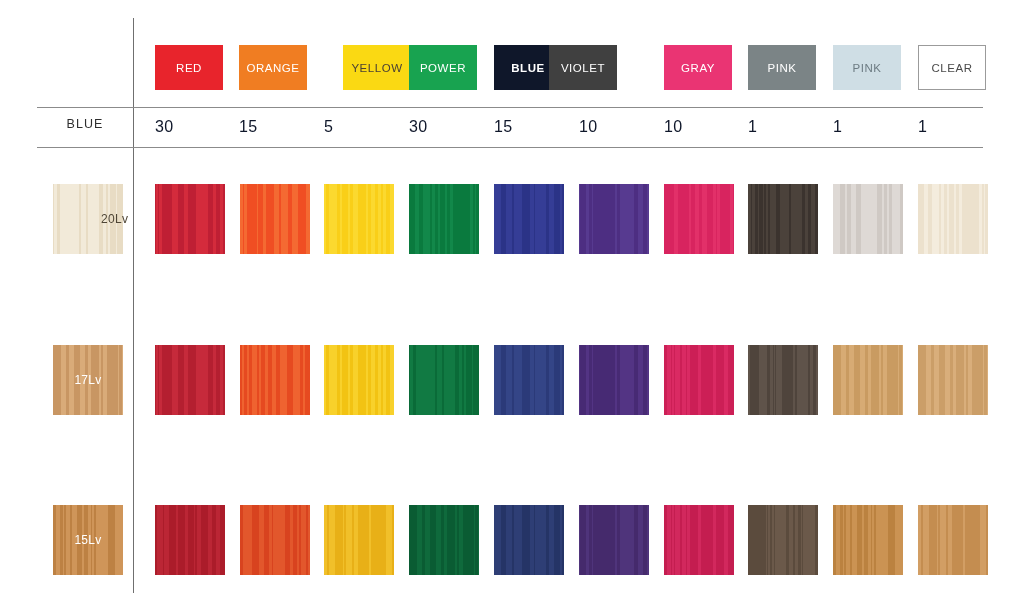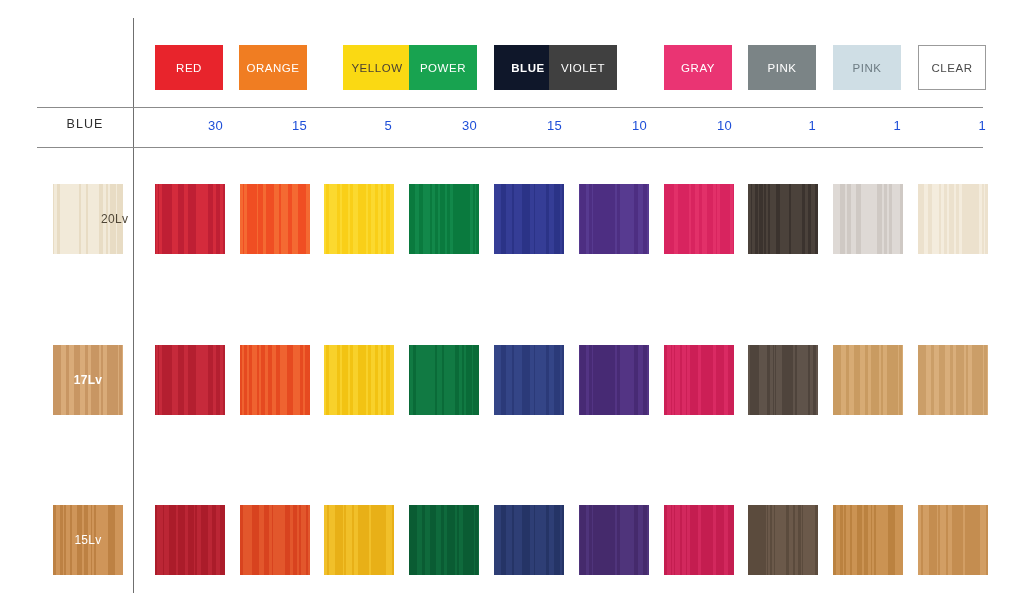--- a/index.html
+++ b/index.html
@@ -69,23 +69,23 @@
     width: 96px;
     text-align: center;
     font-size: 12.5px;
     letter-spacing: 1.1px;
     color: #2e2e2e;
   }
   .power-cell {
     position: absolute;
     top: 118px;
     width: 68px;
-    text-align: right;
-    font-size: 13px;
-    color: #1d4ed8;
+    text-align: left;
+    font-size: 16px;
+    color: #0f172a;
     letter-spacing: 0.3px;
   }
 
   
   .swatch {
     position: absolute;
     width: 70px;
     height: 70px;
     box-sizing: border-box;
   }
@@ -169,21 +169,21 @@
       <div class="swatch" style="left: 240px; top: 184px; background: linear-gradient(90deg, rgb(244, 106, 50) 0%, rgb(244, 106, 50) 3.05%, rgb(244, 106, 50) 3.05%, rgb(244, 106, 50) 4.19%, rgb(240, 78, 35) 4.19%, rgb(240, 78, 35) 5.26%, rgb(244, 106, 50) 5.26%, rgb(244, 106, 50) 9.43%, rgb(240, 78, 35) 9.43%, rgb(240, 78, 35) 11.49%, rgb(240, 78, 35) 11.49%, rgb(240, 78, 35) 14.53%, rgb(240, 78, 35) 14.53%, rgb(240, 78, 35) 19.75%, rgb(240, 78, 35) 19.75%, rgb(240, 78, 35) 24.1%, rgb(244, 106, 50) 24.1%, rgb(244, 106, 50) 26.08%, rgb(240, 78, 35) 26.08%, rgb(240, 78, 35) 27.87%, rgb(240, 78, 35) 27.87%, rgb(240, 78, 35) 31.45%, rgb(240, 78, 35) 31.45%, rgb(240, 78, 35) 33.35%, rgb(244, 106, 50) 33.35%, rgb(244, 106, 50) 37.58%, rgb(240, 78, 35) 37.58%, rgb(240, 78, 35) 41.44%, rgb(240, 78, 35) 41.44%, rgb(240, 78, 35) 45.84%, rgb(240, 78, 35) 45.84%, rgb(240, 78, 35) 48.26%, rgb(244, 106, 50) 48.26%, rgb(244, 106, 50) 50.56%, rgb(244, 106, 50) 50.56%, rgb(244, 106, 50) 52.17%, rgb(244, 106, 50) 52.17%, rgb(244, 106, 50) 55.1%, rgb(240, 78, 35) 55.1%, rgb(240, 78, 35) 58.61%, rgb(244, 106, 50) 58.61%, rgb(244, 106, 50) 63.24%, rgb(244, 106, 50) 63.24%, rgb(244, 106, 50) 68.23%, rgb(240, 78, 35) 68.23%, rgb(240, 78, 35) 72.61%, rgb(240, 78, 35) 72.61%, rgb(240, 78, 35) 74.16%, rgb(244, 106, 50) 74.16%, rgb(244, 106, 50) 76.31%, rgb(244, 106, 50) 76.31%, rgb(244, 106, 50) 78.83%, rgb(244, 106, 50) 78.83%, rgb(244, 106, 50) 82.69%, rgb(240, 78, 35) 82.69%, rgb(240, 78, 35) 87.51%, rgb(240, 78, 35) 87.51%, rgb(240, 78, 35) 89.45%, rgb(240, 78, 35) 89.45%, rgb(240, 78, 35) 93.86%, rgb(244, 106, 50) 93.86%, rgb(244, 106, 50) 97.84%, rgb(244, 106, 50) 97.84%, rgb(244, 106, 50) 100%) rgb(240, 78, 35);"></div>
       <div class="swatch" style="left: 324px; top: 184px; background: linear-gradient(90deg, rgb(251, 217, 47) 0%, rgb(251, 217, 47) 2.24%, rgb(249, 207, 24) 2.24%, rgb(249, 207, 24) 7.08%, rgb(251, 217, 47) 7.08%, rgb(251, 217, 47) 9.34%, rgb(251, 217, 47) 9.34%, rgb(251, 217, 47) 10.78%, rgb(251, 217, 47) 10.78%, rgb(251, 217, 47) 16.1%, rgb(251, 217, 47) 16.1%, rgb(251, 217, 47) 18.11%, rgb(249, 207, 24) 18.11%, rgb(249, 207, 24) 21.75%, rgb(249, 207, 24) 21.75%, rgb(249, 207, 24) 23.3%, rgb(251, 217, 47) 23.3%, rgb(251, 217, 47) 25.6%, rgb(249, 207, 24) 25.6%, rgb(249, 207, 24) 27.23%, rgb(249, 207, 24) 27.23%, rgb(249, 207, 24) 30.42%, rgb(249, 207, 24) 30.42%, rgb(249, 207, 24) 32.83%, rgb(249, 207, 24) 32.83%, rgb(249, 207, 24) 34.24%, rgb(251, 217, 47) 34.24%, rgb(251, 217, 47) 37.07%, rgb(249, 207, 24) 37.07%, rgb(249, 207, 24) 39.51%, rgb(249, 207, 24) 39.51%, rgb(249, 207, 24) 40.97%, rgb(251, 217, 47) 40.97%, rgb(251, 217, 47) 42.49%, rgb(251, 217, 47) 42.49%, rgb(251, 217, 47) 44.72%, rgb(251, 217, 47) 44.72%, rgb(251, 217, 47) 47.98%, rgb(249, 207, 24) 47.98%, rgb(249, 207, 24) 52.81%, rgb(249, 207, 24) 52.81%, rgb(249, 207, 24) 57.99%, rgb(249, 207, 24) 57.99%, rgb(249, 207, 24) 59.81%, rgb(251, 217, 47) 59.81%, rgb(251, 217, 47) 62.34%, rgb(249, 207, 24) 62.34%, rgb(249, 207, 24) 67.18%, rgb(251, 217, 47) 67.18%, rgb(251, 217, 47) 71.44%, rgb(251, 217, 47) 71.44%, rgb(251, 217, 47) 72.73%, rgb(249, 207, 24) 72.73%, rgb(249, 207, 24) 76.43%, rgb(251, 217, 47) 76.43%, rgb(251, 217, 47) 81.61%, rgb(249, 207, 24) 81.61%, rgb(249, 207, 24) 83.87%, rgb(251, 217, 47) 83.87%, rgb(251, 217, 47) 86.99%, rgb(251, 217, 47) 86.99%, rgb(251, 217, 47) 89.23%, rgb(249, 207, 24) 89.23%, rgb(249, 207, 24) 94.29%, rgb(251, 217, 47) 94.29%, rgb(251, 217, 47) 96.84%, rgb(251, 217, 47) 96.84%, rgb(251, 217, 47) 100%) rgb(249, 207, 24);"></div>
       <div class="swatch" style="left: 409px; top: 184px; background: linear-gradient(90deg, rgb(10, 122, 62) 0%, rgb(10, 122, 62) 4.68%, rgb(10, 122, 62) 4.68%, rgb(10, 122, 62) 8.14%, rgb(18, 136, 74) 8.14%, rgb(18, 136, 74) 9.17%, rgb(18, 136, 74) 9.17%, rgb(18, 136, 74) 13.86%, rgb(10, 122, 62) 13.86%, rgb(10, 122, 62) 16.48%, rgb(10, 122, 62) 16.48%, rgb(10, 122, 62) 19.4%, rgb(18, 136, 74) 19.4%, rgb(18, 136, 74) 23.23%, rgb(18, 136, 74) 23.23%, rgb(18, 136, 74) 25.9%, rgb(18, 136, 74) 25.9%, rgb(18, 136, 74) 30.25%, rgb(10, 122, 62) 30.25%, rgb(10, 122, 62) 32.22%, rgb(18, 136, 74) 32.22%, rgb(18, 136, 74) 34.09%, rgb(18, 136, 74) 34.09%, rgb(18, 136, 74) 36.51%, rgb(18, 136, 74) 36.51%, rgb(18, 136, 74) 37.53%, rgb(10, 122, 62) 37.53%, rgb(10, 122, 62) 41.03%, rgb(18, 136, 74) 41.03%, rgb(18, 136, 74) 44.43%, rgb(10, 122, 62) 44.43%, rgb(10, 122, 62) 46.21%, rgb(10, 122, 62) 46.21%, rgb(10, 122, 62) 47.47%, rgb(10, 122, 62) 47.47%, rgb(10, 122, 62) 51.63%, rgb(18, 136, 74) 51.63%, rgb(18, 136, 74) 53.72%, rgb(10, 122, 62) 53.72%, rgb(10, 122, 62) 58.05%, rgb(18, 136, 74) 58.05%, rgb(18, 136, 74) 63.26%, rgb(10, 122, 62) 63.26%, rgb(10, 122, 62) 67.37%, rgb(10, 122, 62) 67.37%, rgb(10, 122, 62) 70.87%, rgb(10, 122, 62) 70.87%, rgb(10, 122, 62) 75.73%, rgb(10, 122, 62) 75.73%, rgb(10, 122, 62) 78.02%, rgb(10, 122, 62) 78.02%, rgb(10, 122, 62) 82.58%, rgb(10, 122, 62) 82.58%, rgb(10, 122, 62) 86.6%, rgb(18, 136, 74) 86.6%, rgb(18, 136, 74) 90.66%, rgb(18, 136, 74) 90.66%, rgb(18, 136, 74) 91.67%, rgb(10, 122, 62) 91.67%, rgb(10, 122, 62) 94.04%, rgb(18, 136, 74) 94.04%, rgb(18, 136, 74) 96.27%, rgb(10, 122, 62) 96.27%, rgb(10, 122, 62) 98.42%, rgb(10, 122, 62) 98.42%, rgb(10, 122, 62) 100%) rgb(10, 122, 62);"></div>
       <div class="swatch" style="left: 494px; top: 184px; background: linear-gradient(90deg, rgb(53, 61, 150) 0%, rgb(53, 61, 150) 4.3%, rgb(53, 61, 150) 4.3%, rgb(53, 61, 150) 6.02%, rgb(53, 61, 150) 6.02%, rgb(53, 61, 150) 9.73%, rgb(43, 51, 135) 9.73%, rgb(43, 51, 135) 14.99%, rgb(43, 51, 135) 14.99%, rgb(43, 51, 135) 17.43%, rgb(53, 61, 150) 17.43%, rgb(53, 61, 150) 22.49%, rgb(53, 61, 150) 22.49%, rgb(53, 61, 150) 25.68%, rgb(43, 51, 135) 25.68%, rgb(43, 51, 135) 26.76%, rgb(43, 51, 135) 26.76%, rgb(43, 51, 135) 28.15%, rgb(53, 61, 150) 28.15%, rgb(53, 61, 150) 30.01%, rgb(53, 61, 150) 30.01%, rgb(53, 61, 150) 34.65%, rgb(53, 61, 150) 34.65%, rgb(53, 61, 150) 40.12%, rgb(43, 51, 135) 40.12%, rgb(43, 51, 135) 42.22%, rgb(43, 51, 135) 42.22%, rgb(43, 51, 135) 47.47%, rgb(43, 51, 135) 47.47%, rgb(43, 51, 135) 50.83%, rgb(53, 61, 150) 50.83%, rgb(53, 61, 150) 54.27%, rgb(53, 61, 150) 54.27%, rgb(53, 61, 150) 56.57%, rgb(43, 51, 135) 56.57%, rgb(43, 51, 135) 59.08%, rgb(53, 61, 150) 59.08%, rgb(53, 61, 150) 61.35%, rgb(53, 61, 150) 61.35%, rgb(53, 61, 150) 65.03%, rgb(53, 61, 150) 65.03%, rgb(53, 61, 150) 69.97%, rgb(53, 61, 150) 69.97%, rgb(53, 61, 150) 73.91%, rgb(43, 51, 135) 73.91%, rgb(43, 51, 135) 78.89%, rgb(53, 61, 150) 78.89%, rgb(53, 61, 150) 82.73%, rgb(53, 61, 150) 82.73%, rgb(53, 61, 150) 85.63%, rgb(43, 51, 135) 85.63%, rgb(43, 51, 135) 90.33%, rgb(43, 51, 135) 90.33%, rgb(43, 51, 135) 94.25%, rgb(53, 61, 150) 94.25%, rgb(53, 61, 150) 97.21%, rgb(43, 51, 135) 97.21%, rgb(43, 51, 135) 100%) rgb(43, 51, 135);"></div>
       <div class="swatch" style="left: 579px; top: 184px; background: linear-gradient(90deg, rgb(87, 58, 144) 0%, rgb(87, 58, 144) 1.06%, rgb(77, 46, 130) 1.06%, rgb(77, 46, 130) 6.13%, rgb(77, 46, 130) 6.13%, rgb(77, 46, 130) 10.34%, rgb(87, 58, 144) 10.34%, rgb(87, 58, 144) 14.96%, rgb(77, 46, 130) 14.96%, rgb(77, 46, 130) 18.29%, rgb(87, 58, 144) 18.29%, rgb(87, 58, 144) 19.29%, rgb(77, 46, 130) 19.29%, rgb(77, 46, 130) 23.17%, rgb(77, 46, 130) 23.17%, rgb(77, 46, 130) 26.69%, rgb(77, 46, 130) 26.69%, rgb(77, 46, 130) 29.97%, rgb(77, 46, 130) 29.97%, rgb(77, 46, 130) 35.43%, rgb(77, 46, 130) 35.43%, rgb(77, 46, 130) 39.16%, rgb(77, 46, 130) 39.16%, rgb(77, 46, 130) 43.93%, rgb(77, 46, 130) 43.93%, rgb(77, 46, 130) 48.53%, rgb(77, 46, 130) 48.53%, rgb(77, 46, 130) 51.58%, rgb(87, 58, 144) 51.58%, rgb(87, 58, 144) 53.85%, rgb(77, 46, 130) 53.85%, rgb(77, 46, 130) 58.39%, rgb(87, 58, 144) 58.39%, rgb(87, 58, 144) 61.05%, rgb(87, 58, 144) 61.05%, rgb(87, 58, 144) 63.1%, rgb(87, 58, 144) 63.1%, rgb(87, 58, 144) 64.84%, rgb(87, 58, 144) 64.84%, rgb(87, 58, 144) 69.29%, rgb(87, 58, 144) 69.29%, rgb(87, 58, 144) 71.9%, rgb(87, 58, 144) 71.9%, rgb(87, 58, 144) 76.83%, rgb(87, 58, 144) 76.83%, rgb(87, 58, 144) 78.87%, rgb(77, 46, 130) 78.87%, rgb(77, 46, 130) 82.13%, rgb(77, 46, 130) 82.13%, rgb(77, 46, 130) 83.58%, rgb(87, 58, 144) 83.58%, rgb(87, 58, 144) 84.77%, rgb(87, 58, 144) 84.77%, rgb(87, 58, 144) 86.03%, rgb(87, 58, 144) 86.03%, rgb(87, 58, 144) 89.9%, rgb(87, 58, 144) 89.9%, rgb(87, 58, 144) 91.25%, rgb(77, 46, 130) 91.25%, rgb(77, 46, 130) 92.82%, rgb(77, 46, 130) 92.82%, rgb(77, 46, 130) 97.54%, rgb(87, 58, 144) 97.54%, rgb(87, 58, 144) 100%) rgb(77, 46, 130);"></div>
       <div class="swatch" style="left: 664px; top: 184px; background: linear-gradient(90deg, rgb(216, 36, 95) 0%, rgb(216, 36, 95) 5.37%, rgb(216, 36, 95) 5.37%, rgb(216, 36, 95) 10.2%, rgb(216, 36, 95) 10.2%, rgb(216, 36, 95) 12.26%, rgb(216, 36, 95) 12.26%, rgb(216, 36, 95) 13.8%, rgb(226, 48, 105) 13.8%, rgb(226, 48, 105) 17.2%, rgb(226, 48, 105) 17.2%, rgb(226, 48, 105) 20.4%, rgb(216, 36, 95) 20.4%, rgb(216, 36, 95) 25.45%, rgb(216, 36, 95) 25.45%, rgb(216, 36, 95) 26.8%, rgb(216, 36, 95) 26.8%, rgb(216, 36, 95) 29.38%, rgb(216, 36, 95) 29.38%, rgb(216, 36, 95) 31.38%, rgb(216, 36, 95) 31.38%, rgb(216, 36, 95) 35.88%, rgb(226, 48, 105) 35.88%, rgb(226, 48, 105) 38.75%, rgb(216, 36, 95) 38.75%, rgb(216, 36, 95) 40.7%, rgb(216, 36, 95) 40.7%, rgb(216, 36, 95) 44.32%, rgb(226, 48, 105) 44.32%, rgb(226, 48, 105) 48.67%, rgb(226, 48, 105) 48.67%, rgb(226, 48, 105) 50.39%, rgb(216, 36, 95) 50.39%, rgb(216, 36, 95) 54.85%, rgb(226, 48, 105) 54.85%, rgb(226, 48, 105) 59.62%, rgb(226, 48, 105) 59.62%, rgb(226, 48, 105) 61.79%, rgb(216, 36, 95) 61.79%, rgb(216, 36, 95) 64.88%, rgb(216, 36, 95) 64.88%, rgb(216, 36, 95) 67.3%, rgb(216, 36, 95) 67.3%, rgb(216, 36, 95) 70.08%, rgb(226, 48, 105) 70.08%, rgb(226, 48, 105) 71.19%, rgb(226, 48, 105) 71.19%, rgb(226, 48, 105) 74.03%, rgb(216, 36, 95) 74.03%, rgb(216, 36, 95) 75.77%, rgb(226, 48, 105) 75.77%, rgb(226, 48, 105) 79.65%, rgb(216, 36, 95) 79.65%, rgb(216, 36, 95) 83.12%, rgb(216, 36, 95) 83.12%, rgb(216, 36, 95) 86.23%, rgb(216, 36, 95) 86.23%, rgb(216, 36, 95) 88.33%, rgb(216, 36, 95) 88.33%, rgb(216, 36, 95) 92.69%, rgb(216, 36, 95) 92.69%, rgb(216, 36, 95) 93.88%, rgb(226, 48, 105) 93.88%, rgb(226, 48, 105) 98.13%, rgb(216, 36, 95) 98.13%, rgb(216, 36, 95) 100%) rgb(216, 36, 95);"></div>
       <div class="swatch" style="left: 748px; top: 184px; background: linear-gradient(90deg, rgb(75, 66, 59) 0%, rgb(75, 66, 59) 4.68%, rgb(59, 51, 46) 4.68%, rgb(59, 51, 46) 6.39%, rgb(75, 66, 59) 6.39%, rgb(75, 66, 59) 9.38%, rgb(59, 51, 46) 9.38%, rgb(59, 51, 46) 13.71%, rgb(75, 66, 59) 13.71%, rgb(75, 66, 59) 16.02%, rgb(59, 51, 46) 16.02%, rgb(59, 51, 46) 19.25%, rgb(59, 51, 46) 19.25%, rgb(59, 51, 46) 20.78%, rgb(75, 66, 59) 20.78%, rgb(75, 66, 59) 22.51%, rgb(59, 51, 46) 22.51%, rgb(59, 51, 46) 25.34%, rgb(75, 66, 59) 25.34%, rgb(75, 66, 59) 28.54%, rgb(59, 51, 46) 28.54%, rgb(59, 51, 46) 31.38%, rgb(75, 66, 59) 31.38%, rgb(75, 66, 59) 35.67%, rgb(75, 66, 59) 35.67%, rgb(75, 66, 59) 36.94%, rgb(75, 66, 59) 36.94%, rgb(75, 66, 59) 40.61%, rgb(59, 51, 46) 40.61%, rgb(59, 51, 46) 46.07%, rgb(75, 66, 59) 46.07%, rgb(75, 66, 59) 50.38%, rgb(75, 66, 59) 50.38%, rgb(75, 66, 59) 54.06%, rgb(75, 66, 59) 54.06%, rgb(75, 66, 59) 58.22%, rgb(59, 51, 46) 58.22%, rgb(59, 51, 46) 60.97%, rgb(75, 66, 59) 60.97%, rgb(75, 66, 59) 64.76%, rgb(75, 66, 59) 64.76%, rgb(75, 66, 59) 66.29%, rgb(75, 66, 59) 66.29%, rgb(75, 66, 59) 71.77%, rgb(75, 66, 59) 71.77%, rgb(75, 66, 59) 77.01%, rgb(59, 51, 46) 77.01%, rgb(59, 51, 46) 81.08%, rgb(75, 66, 59) 81.08%, rgb(75, 66, 59) 86.24%, rgb(59, 51, 46) 86.24%, rgb(59, 51, 46) 90.66%, rgb(75, 66, 59) 90.66%, rgb(75, 66, 59) 93.59%, rgb(75, 66, 59) 93.59%, rgb(75, 66, 59) 95.73%, rgb(59, 51, 46) 95.73%, rgb(59, 51, 46) 99.67%, rgb(75, 66, 59) 99.67%, rgb(75, 66, 59) 100%) rgb(59, 51, 46);"></div>
       <div class="swatch" style="left: 833px; top: 184px; background: linear-gradient(90deg, rgb(222, 217, 213) 0%, rgb(222, 217, 213) 2.49%, rgb(222, 217, 213) 2.49%, rgb(222, 217, 213) 5.15%, rgb(222, 217, 213) 5.15%, rgb(222, 217, 213) 6.78%, rgb(222, 217, 213) 6.78%, rgb(222, 217, 213) 10.44%, rgb(207, 201, 196) 10.44%, rgb(207, 201, 196) 14.63%, rgb(207, 201, 196) 14.63%, rgb(207, 201, 196) 17.02%, rgb(222, 217, 213) 17.02%, rgb(222, 217, 213) 20.5%, rgb(207, 201, 196) 20.5%, rgb(207, 201, 196) 25.11%, rgb(207, 201, 196) 25.11%, rgb(207, 201, 196) 26.32%, rgb(222, 217, 213) 26.32%, rgb(222, 217, 213) 28.63%, rgb(222, 217, 213) 28.63%, rgb(222, 217, 213) 33.25%, rgb(207, 201, 196) 33.25%, rgb(207, 201, 196) 38%, rgb(207, 201, 196) 38%, rgb(207, 201, 196) 39.63%, rgb(222, 217, 213) 39.63%, rgb(222, 217, 213) 43.26%, rgb(222, 217, 213) 43.26%, rgb(222, 217, 213) 48.09%, rgb(222, 217, 213) 48.09%, rgb(222, 217, 213) 51.72%, rgb(222, 217, 213) 51.72%, rgb(222, 217, 213) 56.39%, rgb(222, 217, 213) 56.39%, rgb(222, 217, 213) 60.99%, rgb(222, 217, 213) 60.99%, rgb(222, 217, 213) 62.45%, rgb(207, 201, 196) 62.45%, rgb(207, 201, 196) 66.77%, rgb(207, 201, 196) 66.77%, rgb(207, 201, 196) 69.48%, rgb(222, 217, 213) 69.48%, rgb(222, 217, 213) 70.68%, rgb(222, 217, 213) 70.68%, rgb(222, 217, 213) 72.3%, rgb(207, 201, 196) 72.3%, rgb(207, 201, 196) 76.52%, rgb(222, 217, 213) 76.52%, rgb(222, 217, 213) 79.89%, rgb(207, 201, 196) 79.89%, rgb(207, 201, 196) 84.01%, rgb(222, 217, 213) 84.01%, rgb(222, 217, 213) 86.99%, rgb(222, 217, 213) 86.99%, rgb(222, 217, 213) 91.77%, rgb(222, 217, 213) 91.77%, rgb(222, 217, 213) 96.28%, rgb(207, 201, 196) 96.28%, rgb(207, 201, 196) 100%) rgb(207, 201, 196);"></div>
       <div class="swatch" style="left: 918px; top: 184px; background: linear-gradient(90deg, rgb(236, 225, 205) 0%, rgb(236, 225, 205) 4.68%, rgb(236, 225, 205) 4.68%, rgb(236, 225, 205) 8.14%, rgb(244, 236, 221) 8.14%, rgb(244, 236, 221) 9.17%, rgb(244, 236, 221) 9.17%, rgb(244, 236, 221) 13.86%, rgb(236, 225, 205) 13.86%, rgb(236, 225, 205) 16.48%, rgb(236, 225, 205) 16.48%, rgb(236, 225, 205) 19.4%, rgb(244, 236, 221) 19.4%, rgb(244, 236, 221) 23.23%, rgb(244, 236, 221) 23.23%, rgb(244, 236, 221) 25.9%, rgb(244, 236, 221) 25.9%, rgb(244, 236, 221) 30.25%, rgb(236, 225, 205) 30.25%, rgb(236, 225, 205) 32.22%, rgb(244, 236, 221) 32.22%, rgb(244, 236, 221) 34.09%, rgb(244, 236, 221) 34.09%, rgb(244, 236, 221) 36.51%, rgb(244, 236, 221) 36.51%, rgb(244, 236, 221) 37.53%, rgb(236, 225, 205) 37.53%, rgb(236, 225, 205) 41.03%, rgb(244, 236, 221) 41.03%, rgb(244, 236, 221) 44.43%, rgb(236, 225, 205) 44.43%, rgb(236, 225, 205) 46.21%, rgb(236, 225, 205) 46.21%, rgb(236, 225, 205) 47.47%, rgb(236, 225, 205) 47.47%, rgb(236, 225, 205) 51.63%, rgb(244, 236, 221) 51.63%, rgb(244, 236, 221) 53.72%, rgb(236, 225, 205) 53.72%, rgb(236, 225, 205) 58.05%, rgb(244, 236, 221) 58.05%, rgb(244, 236, 221) 63.26%, rgb(236, 225, 205) 63.26%, rgb(236, 225, 205) 67.37%, rgb(236, 225, 205) 67.37%, rgb(236, 225, 205) 70.87%, rgb(236, 225, 205) 70.87%, rgb(236, 225, 205) 75.73%, rgb(236, 225, 205) 75.73%, rgb(236, 225, 205) 78.02%, rgb(236, 225, 205) 78.02%, rgb(236, 225, 205) 82.58%, rgb(236, 225, 205) 82.58%, rgb(236, 225, 205) 86.6%, rgb(244, 236, 221) 86.6%, rgb(244, 236, 221) 90.66%, rgb(244, 236, 221) 90.66%, rgb(244, 236, 221) 91.67%, rgb(236, 225, 205) 91.67%, rgb(236, 225, 205) 94.04%, rgb(244, 236, 221) 94.04%, rgb(244, 236, 221) 96.27%, rgb(236, 225, 205) 96.27%, rgb(236, 225, 205) 98.42%, rgb(236, 225, 205) 98.42%, rgb(236, 225, 205) 100%) rgb(236, 225, 205);"></div>
       <div class="swatch level-swatch" style="top: 345px; background: linear-gradient(90deg, rgb(200, 150, 99) 0%, rgb(200, 150, 99) 2.56%, rgb(200, 150, 99) 2.56%, rgb(200, 150, 99) 8.04%, rgb(200, 150, 99) 8.04%, rgb(200, 150, 99) 9.94%, rgb(200, 150, 99) 9.94%, rgb(200, 150, 99) 11.54%, rgb(217, 171, 121) 11.54%, rgb(217, 171, 121) 14.07%, rgb(217, 171, 121) 14.07%, rgb(217, 171, 121) 18.37%, rgb(200, 150, 99) 18.37%, rgb(200, 150, 99) 21.78%, rgb(200, 150, 99) 21.78%, rgb(200, 150, 99) 23.4%, rgb(217, 171, 121) 23.4%, rgb(217, 171, 121) 25.83%, rgb(217, 171, 121) 25.83%, rgb(217, 171, 121) 29.37%, rgb(200, 150, 99) 29.37%, rgb(200, 150, 99) 31.88%, rgb(200, 150, 99) 31.88%, rgb(200, 150, 99) 33.48%, rgb(200, 150, 99) 33.48%, rgb(200, 150, 99) 35.36%, rgb(200, 150, 99) 35.36%, rgb(200, 150, 99) 38.02%, rgb(217, 171, 121) 38.02%, rgb(217, 171, 121) 43.25%, rgb(217, 171, 121) 43.25%, rgb(217, 171, 121) 45.21%, rgb(200, 150, 99) 45.21%, rgb(200, 150, 99) 50.25%, rgb(217, 171, 121) 50.25%, rgb(217, 171, 121) 53.68%, rgb(200, 150, 99) 53.68%, rgb(200, 150, 99) 56.67%, rgb(200, 150, 99) 56.67%, rgb(200, 150, 99) 61.04%, rgb(200, 150, 99) 61.04%, rgb(200, 150, 99) 65.67%, rgb(217, 171, 121) 65.67%, rgb(217, 171, 121) 68.01%, rgb(200, 150, 99) 68.01%, rgb(200, 150, 99) 71.57%, rgb(217, 171, 121) 71.57%, rgb(217, 171, 121) 72.9%, rgb(217, 171, 121) 72.9%, rgb(217, 171, 121) 76.8%, rgb(200, 150, 99) 76.8%, rgb(200, 150, 99) 80.35%, rgb(200, 150, 99) 80.35%, rgb(200, 150, 99) 84.06%, rgb(200, 150, 99) 84.06%, rgb(200, 150, 99) 87.73%, rgb(200, 150, 99) 87.73%, rgb(200, 150, 99) 92.65%, rgb(217, 171, 121) 92.65%, rgb(217, 171, 121) 94.25%, rgb(200, 150, 99) 94.25%, rgb(200, 150, 99) 98.77%, rgb(217, 171, 121) 98.77%, rgb(217, 171, 121) 100%) rgb(200, 150, 99);">
-        <span class="lbl" style="color: rgb(255, 255, 255); font-weight: bold;">17Lv</span>
+        <span class="lbl" style="color: rgb(255, 255, 255);">17Lv</span>
       </div>
       <div class="swatch" style="left: 155px; top: 345px; background: linear-gradient(90deg, rgb(180, 31, 48) 0%, rgb(180, 31, 48) 1.99%, rgb(198, 42, 59) 1.99%, rgb(198, 42, 59) 4.51%, rgb(180, 31, 48) 4.51%, rgb(180, 31, 48) 5.75%, rgb(198, 42, 59) 5.75%, rgb(198, 42, 59) 10.22%, rgb(180, 31, 48) 10.22%, rgb(180, 31, 48) 11.8%, rgb(180, 31, 48) 11.8%, rgb(180, 31, 48) 16.31%, rgb(180, 31, 48) 16.31%, rgb(180, 31, 48) 20.74%, rgb(180, 31, 48) 20.74%, rgb(180, 31, 48) 24.76%, rgb(198, 42, 59) 24.76%, rgb(198, 42, 59) 28.98%, rgb(198, 42, 59) 28.98%, rgb(198, 42, 59) 30.88%, rgb(198, 42, 59) 30.88%, rgb(198, 42, 59) 33.02%, rgb(180, 31, 48) 33.02%, rgb(180, 31, 48) 36.59%, rgb(180, 31, 48) 36.59%, rgb(180, 31, 48) 42.02%, rgb(198, 42, 59) 42.02%, rgb(198, 42, 59) 46.95%, rgb(180, 31, 48) 46.95%, rgb(180, 31, 48) 50.77%, rgb(180, 31, 48) 50.77%, rgb(180, 31, 48) 53.82%, rgb(180, 31, 48) 53.82%, rgb(180, 31, 48) 57.94%, rgb(198, 42, 59) 57.94%, rgb(198, 42, 59) 61.79%, rgb(198, 42, 59) 61.79%, rgb(198, 42, 59) 66.46%, rgb(198, 42, 59) 66.46%, rgb(198, 42, 59) 71.31%, rgb(198, 42, 59) 71.31%, rgb(198, 42, 59) 75.69%, rgb(180, 31, 48) 75.69%, rgb(180, 31, 48) 79.8%, rgb(180, 31, 48) 79.8%, rgb(180, 31, 48) 82.52%, rgb(198, 42, 59) 82.52%, rgb(198, 42, 59) 87.28%, rgb(180, 31, 48) 87.28%, rgb(180, 31, 48) 91.5%, rgb(180, 31, 48) 91.5%, rgb(180, 31, 48) 93.01%, rgb(198, 42, 59) 93.01%, rgb(198, 42, 59) 97.48%, rgb(180, 31, 48) 97.48%, rgb(180, 31, 48) 100%) rgb(180, 31, 48);"></div>
       <div class="swatch" style="left: 240px; top: 345px; background: linear-gradient(90deg, rgb(230, 74, 32) 0%, rgb(230, 74, 32) 3.37%, rgb(239, 99, 48) 3.37%, rgb(239, 99, 48) 5.15%, rgb(230, 74, 32) 5.15%, rgb(230, 74, 32) 10.23%, rgb(239, 99, 48) 10.23%, rgb(239, 99, 48) 13.48%, rgb(230, 74, 32) 13.48%, rgb(230, 74, 32) 15.44%, rgb(230, 74, 32) 15.44%, rgb(230, 74, 32) 17.67%, rgb(239, 99, 48) 17.67%, rgb(239, 99, 48) 19.6%, rgb(239, 99, 48) 19.6%, rgb(239, 99, 48) 23.72%, rgb(230, 74, 32) 23.72%, rgb(230, 74, 32) 27.62%, rgb(239, 99, 48) 27.62%, rgb(239, 99, 48) 30.22%, rgb(230, 74, 32) 30.22%, rgb(230, 74, 32) 35.44%, rgb(239, 99, 48) 35.44%, rgb(239, 99, 48) 40.57%, rgb(230, 74, 32) 40.57%, rgb(230, 74, 32) 45.4%, rgb(239, 99, 48) 45.4%, rgb(239, 99, 48) 48.82%, rgb(239, 99, 48) 48.82%, rgb(239, 99, 48) 52.12%, rgb(230, 74, 32) 52.12%, rgb(230, 74, 32) 57.33%, rgb(239, 99, 48) 57.33%, rgb(239, 99, 48) 61.61%, rgb(239, 99, 48) 61.61%, rgb(239, 99, 48) 66.96%, rgb(230, 74, 32) 66.96%, rgb(230, 74, 32) 71.08%, rgb(230, 74, 32) 71.08%, rgb(230, 74, 32) 75.32%, rgb(239, 99, 48) 75.32%, rgb(239, 99, 48) 77.45%, rgb(239, 99, 48) 77.45%, rgb(239, 99, 48) 81.41%, rgb(239, 99, 48) 81.41%, rgb(239, 99, 48) 85.28%, rgb(230, 74, 32) 85.28%, rgb(230, 74, 32) 90.15%, rgb(239, 99, 48) 90.15%, rgb(239, 99, 48) 93.38%, rgb(230, 74, 32) 93.38%, rgb(230, 74, 32) 96.55%, rgb(230, 74, 32) 96.55%, rgb(230, 74, 32) 99.71%, rgb(230, 74, 32) 99.71%, rgb(230, 74, 32) 100%) rgb(230, 74, 32);"></div>
       <div class="swatch" style="left: 324px; top: 345px; background: linear-gradient(90deg, rgb(248, 209, 43) 0%, rgb(248, 209, 43) 2.24%, rgb(242, 195, 19) 2.24%, rgb(242, 195, 19) 7.08%, rgb(248, 209, 43) 7.08%, rgb(248, 209, 43) 9.34%, rgb(248, 209, 43) 9.34%, rgb(248, 209, 43) 10.78%, rgb(248, 209, 43) 10.78%, rgb(248, 209, 43) 16.1%, rgb(248, 209, 43) 16.1%, rgb(248, 209, 43) 18.11%, rgb(242, 195, 19) 18.11%, rgb(242, 195, 19) 21.75%, rgb(242, 195, 19) 21.75%, rgb(242, 195, 19) 23.3%, rgb(248, 209, 43) 23.3%, rgb(248, 209, 43) 25.6%, rgb(242, 195, 19) 25.6%, rgb(242, 195, 19) 27.23%, rgb(242, 195, 19) 27.23%, rgb(242, 195, 19) 30.42%, rgb(242, 195, 19) 30.42%, rgb(242, 195, 19) 32.83%, rgb(242, 195, 19) 32.83%, rgb(242, 195, 19) 34.24%, rgb(248, 209, 43) 34.24%, rgb(248, 209, 43) 37.07%, rgb(242, 195, 19) 37.07%, rgb(242, 195, 19) 39.51%, rgb(242, 195, 19) 39.51%, rgb(242, 195, 19) 40.97%, rgb(248, 209, 43) 40.97%, rgb(248, 209, 43) 42.49%, rgb(248, 209, 43) 42.49%, rgb(248, 209, 43) 44.72%, rgb(248, 209, 43) 44.72%, rgb(248, 209, 43) 47.98%, rgb(242, 195, 19) 47.98%, rgb(242, 195, 19) 52.81%, rgb(242, 195, 19) 52.81%, rgb(242, 195, 19) 57.99%, rgb(242, 195, 19) 57.99%, rgb(242, 195, 19) 59.81%, rgb(248, 209, 43) 59.81%, rgb(248, 209, 43) 62.34%, rgb(242, 195, 19) 62.34%, rgb(242, 195, 19) 67.18%, rgb(248, 209, 43) 67.18%, rgb(248, 209, 43) 71.44%, rgb(248, 209, 43) 71.44%, rgb(248, 209, 43) 72.73%, rgb(242, 195, 19) 72.73%, rgb(242, 195, 19) 76.43%, rgb(248, 209, 43) 76.43%, rgb(248, 209, 43) 81.61%, rgb(242, 195, 19) 81.61%, rgb(242, 195, 19) 83.87%, rgb(248, 209, 43) 83.87%, rgb(248, 209, 43) 86.99%, rgb(248, 209, 43) 86.99%, rgb(248, 209, 43) 89.23%, rgb(242, 195, 19) 89.23%, rgb(242, 195, 19) 94.29%, rgb(248, 209, 43) 94.29%, rgb(248, 209, 43) 96.84%, rgb(248, 209, 43) 96.84%, rgb(248, 209, 43) 100%) rgb(242, 195, 19);"></div>
       <div class="swatch" style="left: 409px; top: 345px; background: linear-gradient(90deg, rgb(10, 107, 56) 0%, rgb(10, 107, 56) 1.37%, rgb(17, 122, 67) 1.37%, rgb(17, 122, 67) 5.33%, rgb(10, 107, 56) 5.33%, rgb(10, 107, 56) 10.7%, rgb(17, 122, 67) 10.7%, rgb(17, 122, 67) 15.14%, rgb(17, 122, 67) 15.14%, rgb(17, 122, 67) 17.51%, rgb(17, 122, 67) 17.51%, rgb(17, 122, 67) 21.47%, rgb(17, 122, 67) 21.47%, rgb(17, 122, 67) 25.06%, rgb(17, 122, 67) 25.06%, rgb(17, 122, 67) 28.11%, rgb(17, 122, 67) 28.11%, rgb(17, 122, 67) 33.01%, rgb(17, 122, 67) 33.01%, rgb(17, 122, 67) 36.14%, rgb(17, 122, 67) 36.14%, rgb(17, 122, 67) 37.21%, rgb(10, 107, 56) 37.21%, rgb(10, 107, 56) 39.97%, rgb(17, 122, 67) 39.97%, rgb(17, 122, 67) 43.8%, rgb(17, 122, 67) 43.8%, rgb(17, 122, 67) 47.8%, rgb(10, 107, 56) 47.8%, rgb(10, 107, 56) 49.53%, rgb(17, 122, 67) 49.53%, rgb(17, 122, 67) 54.5%, rgb(17, 122, 67) 54.5%, rgb(17, 122, 67) 57.78%, rgb(17, 122, 67) 57.78%, rgb(17, 122, 67) 61.32%, rgb(17, 122, 67) 61.32%, rgb(17, 122, 67) 66.27%, rgb(10, 107, 56) 66.27%, rgb(10, 107, 56) 71.23%, rgb(17, 122, 67) 71.23%, rgb(17, 122, 67) 75.39%, rgb(10, 107, 56) 75.39%, rgb(10, 107, 56) 78.57%, rgb(17, 122, 67) 78.57%, rgb(17, 122, 67) 80.39%, rgb(17, 122, 67) 80.39%, rgb(17, 122, 67) 81.81%, rgb(10, 107, 56) 81.81%, rgb(10, 107, 56) 84.68%, rgb(10, 107, 56) 84.68%, rgb(10, 107, 56) 87.56%, rgb(10, 107, 56) 87.56%, rgb(10, 107, 56) 90.42%, rgb(17, 122, 67) 90.42%, rgb(17, 122, 67) 91.93%, rgb(10, 107, 56) 91.93%, rgb(10, 107, 56) 95.55%, rgb(10, 107, 56) 95.55%, rgb(10, 107, 56) 97.23%, rgb(10, 107, 56) 97.23%, rgb(10, 107, 56) 100%) rgb(10, 107, 56);"></div>
       <div class="swatch" style="left: 494px; top: 345px; background: linear-gradient(90deg, rgb(52, 69, 135) 0%, rgb(52, 69, 135) 4.3%, rgb(52, 69, 135) 4.3%, rgb(52, 69, 135) 6.02%, rgb(52, 69, 135) 6.02%, rgb(52, 69, 135) 9.73%, rgb(43, 58, 121) 9.73%, rgb(43, 58, 121) 14.99%, rgb(43, 58, 121) 14.99%, rgb(43, 58, 121) 17.43%, rgb(52, 69, 135) 17.43%, rgb(52, 69, 135) 22.49%, rgb(52, 69, 135) 22.49%, rgb(52, 69, 135) 25.68%, rgb(43, 58, 121) 25.68%, rgb(43, 58, 121) 26.76%, rgb(43, 58, 121) 26.76%, rgb(43, 58, 121) 28.15%, rgb(52, 69, 135) 28.15%, rgb(52, 69, 135) 30.01%, rgb(52, 69, 135) 30.01%, rgb(52, 69, 135) 34.65%, rgb(52, 69, 135) 34.65%, rgb(52, 69, 135) 40.12%, rgb(43, 58, 121) 40.12%, rgb(43, 58, 121) 42.22%, rgb(43, 58, 121) 42.22%, rgb(43, 58, 121) 47.47%, rgb(43, 58, 121) 47.47%, rgb(43, 58, 121) 50.83%, rgb(52, 69, 135) 50.83%, rgb(52, 69, 135) 54.27%, rgb(52, 69, 135) 54.27%, rgb(52, 69, 135) 56.57%, rgb(43, 58, 121) 56.57%, rgb(43, 58, 121) 59.08%, rgb(52, 69, 135) 59.08%, rgb(52, 69, 135) 61.35%, rgb(52, 69, 135) 61.35%, rgb(52, 69, 135) 65.03%, rgb(52, 69, 135) 65.03%, rgb(52, 69, 135) 69.97%, rgb(52, 69, 135) 69.97%, rgb(52, 69, 135) 73.91%, rgb(43, 58, 121) 73.91%, rgb(43, 58, 121) 78.89%, rgb(52, 69, 135) 78.89%, rgb(52, 69, 135) 82.73%, rgb(52, 69, 135) 82.73%, rgb(52, 69, 135) 85.63%, rgb(43, 58, 121) 85.63%, rgb(43, 58, 121) 90.33%, rgb(43, 58, 121) 90.33%, rgb(43, 58, 121) 94.25%, rgb(52, 69, 135) 94.25%, rgb(52, 69, 135) 97.21%, rgb(43, 58, 121) 97.21%, rgb(43, 58, 121) 100%) rgb(43, 58, 121);"></div>
       <div class="swatch" style="left: 579px; top: 345px; background: linear-gradient(90deg, rgb(83, 52, 132) 0%, rgb(83, 52, 132) 1.06%, rgb(71, 42, 116) 1.06%, rgb(71, 42, 116) 6.13%, rgb(71, 42, 116) 6.13%, rgb(71, 42, 116) 10.34%, rgb(83, 52, 132) 10.34%, rgb(83, 52, 132) 14.96%, rgb(71, 42, 116) 14.96%, rgb(71, 42, 116) 18.29%, rgb(83, 52, 132) 18.29%, rgb(83, 52, 132) 19.29%, rgb(71, 42, 116) 19.29%, rgb(71, 42, 116) 23.17%, rgb(71, 42, 116) 23.17%, rgb(71, 42, 116) 26.69%, rgb(71, 42, 116) 26.69%, rgb(71, 42, 116) 29.97%, rgb(71, 42, 116) 29.97%, rgb(71, 42, 116) 35.43%, rgb(71, 42, 116) 35.43%, rgb(71, 42, 116) 39.16%, rgb(71, 42, 116) 39.16%, rgb(71, 42, 116) 43.93%, rgb(71, 42, 116) 43.93%, rgb(71, 42, 116) 48.53%, rgb(71, 42, 116) 48.53%, rgb(71, 42, 116) 51.58%, rgb(83, 52, 132) 51.58%, rgb(83, 52, 132) 53.85%, rgb(71, 42, 116) 53.85%, rgb(71, 42, 116) 58.39%, rgb(83, 52, 132) 58.39%, rgb(83, 52, 132) 61.05%, rgb(83, 52, 132) 61.05%, rgb(83, 52, 132) 63.1%, rgb(83, 52, 132) 63.1%, rgb(83, 52, 132) 64.84%, rgb(83, 52, 132) 64.84%, rgb(83, 52, 132) 69.29%, rgb(83, 52, 132) 69.29%, rgb(83, 52, 132) 71.9%, rgb(83, 52, 132) 71.9%, rgb(83, 52, 132) 76.83%, rgb(83, 52, 132) 76.83%, rgb(83, 52, 132) 78.87%, rgb(71, 42, 116) 78.87%, rgb(71, 42, 116) 82.13%, rgb(71, 42, 116) 82.13%, rgb(71, 42, 116) 83.58%, rgb(83, 52, 132) 83.58%, rgb(83, 52, 132) 84.77%, rgb(83, 52, 132) 84.77%, rgb(83, 52, 132) 86.03%, rgb(83, 52, 132) 86.03%, rgb(83, 52, 132) 89.9%, rgb(83, 52, 132) 89.9%, rgb(83, 52, 132) 91.25%, rgb(71, 42, 116) 91.25%, rgb(71, 42, 116) 92.82%, rgb(71, 42, 116) 92.82%, rgb(71, 42, 116) 97.54%, rgb(83, 52, 132) 97.54%, rgb(83, 52, 132) 100%) rgb(71, 42, 116);"></div>
       <div class="swatch" style="left: 664px; top: 345px; background: linear-gradient(90deg, rgb(204, 31, 86) 0%, rgb(204, 31, 86) 2.37%, rgb(204, 31, 86) 2.37%, rgb(204, 31, 86) 4.87%, rgb(218, 42, 99) 4.87%, rgb(218, 42, 99) 9.62%, rgb(204, 31, 86) 9.62%, rgb(204, 31, 86) 12.03%, rgb(218, 42, 99) 12.03%, rgb(218, 42, 99) 14.5%, rgb(204, 31, 86) 14.5%, rgb(204, 31, 86) 15.53%, rgb(218, 42, 99) 15.53%, rgb(218, 42, 99) 19.03%, rgb(218, 42, 99) 19.03%, rgb(218, 42, 99) 22.23%, rgb(204, 31, 86) 22.23%, rgb(204, 31, 86) 26.18%, rgb(218, 42, 99) 26.18%, rgb(218, 42, 99) 31.36%, rgb(204, 31, 86) 31.36%, rgb(204, 31, 86) 33.45%, rgb(218, 42, 99) 33.45%, rgb(218, 42, 99) 37.76%, rgb(204, 31, 86) 37.76%, rgb(204, 31, 86) 40.18%, rgb(204, 31, 86) 40.18%, rgb(204, 31, 86) 42.85%, rgb(204, 31, 86) 42.85%, rgb(204, 31, 86) 46.18%, rgb(204, 31, 86) 46.18%, rgb(204, 31, 86) 48.75%, rgb(218, 42, 99) 48.75%, rgb(218, 42, 99) 50.29%, rgb(218, 42, 99) 50.29%, rgb(218, 42, 99) 52.17%, rgb(204, 31, 86) 52.17%, rgb(204, 31, 86) 57.33%, rgb(204, 31, 86) 57.33%, rgb(204, 31, 86) 61.14%, rgb(204, 31, 86) 61.14%, rgb(204, 31, 86) 66.32%, rgb(204, 31, 86) 66.32%, rgb(204, 31, 86) 69.36%, rgb(218, 42, 99) 69.36%, rgb(218, 42, 99) 74.76%, rgb(204, 31, 86) 74.76%, rgb(204, 31, 86) 78.04%, rgb(204, 31, 86) 78.04%, rgb(204, 31, 86) 81.88%, rgb(204, 31, 86) 81.88%, rgb(204, 31, 86) 86.11%, rgb(218, 42, 99) 86.11%, rgb(218, 42, 99) 91.53%, rgb(204, 31, 86) 91.53%, rgb(204, 31, 86) 94.8%, rgb(204, 31, 86) 94.8%, rgb(204, 31, 86) 96.75%, rgb(204, 31, 86) 96.75%, rgb(204, 31, 86) 100%) rgb(204, 31, 86);"></div>
       <div class="swatch" style="left: 748px; top: 345px; background: linear-gradient(90deg, rgb(95, 83, 74) 0%, rgb(95, 83, 74) 3.18%, rgb(79, 68, 60) 3.18%, rgb(79, 68, 60) 7.22%, rgb(79, 68, 60) 7.22%, rgb(79, 68, 60) 9.87%, rgb(79, 68, 60) 9.87%, rgb(79, 68, 60) 13.01%, rgb(79, 68, 60) 13.01%, rgb(79, 68, 60) 15.11%, rgb(95, 83, 74) 15.11%, rgb(95, 83, 74) 20.58%, rgb(95, 83, 74) 20.58%, rgb(95, 83, 74) 22.27%, rgb(95, 83, 74) 22.27%, rgb(95, 83, 74) 27.03%, rgb(79, 68, 60) 27.03%, rgb(79, 68, 60) 31.54%, rgb(95, 83, 74) 31.54%, rgb(95, 83, 74) 35.37%, rgb(79, 68, 60) 35.37%, rgb(79, 68, 60) 36.6%, rgb(95, 83, 74) 36.6%, rgb(95, 83, 74) 38.88%, rgb(79, 68, 60) 38.88%, rgb(79, 68, 60) 40.55%, rgb(95, 83, 74) 40.55%, rgb(95, 83, 74) 42.8%, rgb(95, 83, 74) 42.8%, rgb(95, 83, 74) 48.29%, rgb(79, 68, 60) 48.29%, rgb(79, 68, 60) 49.78%, rgb(79, 68, 60) 49.78%, rgb(79, 68, 60) 51.12%, rgb(79, 68, 60) 51.12%, rgb(79, 68, 60) 55.8%, rgb(79, 68, 60) 55.8%, rgb(79, 68, 60) 60.47%, rgb(79, 68, 60) 60.47%, rgb(79, 68, 60) 63.85%, rgb(95, 83, 74) 63.85%, rgb(95, 83, 74) 67.61%, rgb(79, 68, 60) 67.61%, rgb(79, 68, 60) 70.05%, rgb(95, 83, 74) 70.05%, rgb(95, 83, 74) 75.49%, rgb(95, 83, 74) 75.49%, rgb(95, 83, 74) 76.56%, rgb(95, 83, 74) 76.56%, rgb(95, 83, 74) 78.61%, rgb(95, 83, 74) 78.61%, rgb(95, 83, 74) 81.32%, rgb(95, 83, 74) 81.32%, rgb(95, 83, 74) 86.1%, rgb(79, 68, 60) 86.1%, rgb(79, 68, 60) 87.96%, rgb(95, 83, 74) 87.96%, rgb(95, 83, 74) 92.93%, rgb(79, 68, 60) 92.93%, rgb(79, 68, 60) 96.08%, rgb(79, 68, 60) 96.08%, rgb(79, 68, 60) 97.54%, rgb(95, 83, 74) 97.54%, rgb(95, 83, 74) 100%) rgb(79, 68, 60);"></div>
       <div class="swatch" style="left: 833px; top: 345px; background: linear-gradient(90deg, rgb(201, 155, 97) 0%, rgb(201, 155, 97) 2.56%, rgb(201, 155, 97) 2.56%, rgb(201, 155, 97) 8.04%, rgb(201, 155, 97) 8.04%, rgb(201, 155, 97) 9.94%, rgb(201, 155, 97) 9.94%, rgb(201, 155, 97) 11.54%, rgb(215, 171, 116) 11.54%, rgb(215, 171, 116) 14.07%, rgb(215, 171, 116) 14.07%, rgb(215, 171, 116) 18.37%, rgb(201, 155, 97) 18.37%, rgb(201, 155, 97) 21.78%, rgb(201, 155, 97) 21.78%, rgb(201, 155, 97) 23.4%, rgb(215, 171, 116) 23.4%, rgb(215, 171, 116) 25.83%, rgb(215, 171, 116) 25.83%, rgb(215, 171, 116) 29.37%, rgb(201, 155, 97) 29.37%, rgb(201, 155, 97) 31.88%, rgb(201, 155, 97) 31.88%, rgb(201, 155, 97) 33.48%, rgb(201, 155, 97) 33.48%, rgb(201, 155, 97) 35.36%, rgb(201, 155, 97) 35.36%, rgb(201, 155, 97) 38.02%, rgb(215, 171, 116) 38.02%, rgb(215, 171, 116) 43.25%, rgb(215, 171, 116) 43.25%, rgb(215, 171, 116) 45.21%, rgb(201, 155, 97) 45.21%, rgb(201, 155, 97) 50.25%, rgb(215, 171, 116) 50.25%, rgb(215, 171, 116) 53.68%, rgb(201, 155, 97) 53.68%, rgb(201, 155, 97) 56.67%, rgb(201, 155, 97) 56.67%, rgb(201, 155, 97) 61.04%, rgb(201, 155, 97) 61.04%, rgb(201, 155, 97) 65.67%, rgb(215, 171, 116) 65.67%, rgb(215, 171, 116) 68.01%, rgb(201, 155, 97) 68.01%, rgb(201, 155, 97) 71.57%, rgb(215, 171, 116) 71.57%, rgb(215, 171, 116) 72.9%, rgb(215, 171, 116) 72.9%, rgb(215, 171, 116) 76.8%, rgb(201, 155, 97) 76.8%, rgb(201, 155, 97) 80.35%, rgb(201, 155, 97) 80.35%, rgb(201, 155, 97) 84.06%, rgb(201, 155, 97) 84.06%, rgb(201, 155, 97) 87.73%, rgb(201, 155, 97) 87.73%, rgb(201, 155, 97) 92.65%, rgb(215, 171, 116) 92.65%, rgb(215, 171, 116) 94.25%, rgb(201, 155, 97) 94.25%, rgb(201, 155, 97) 98.77%, rgb(215, 171, 116) 98.77%, rgb(215, 171, 116) 100%) rgb(201, 155, 97);"></div>

